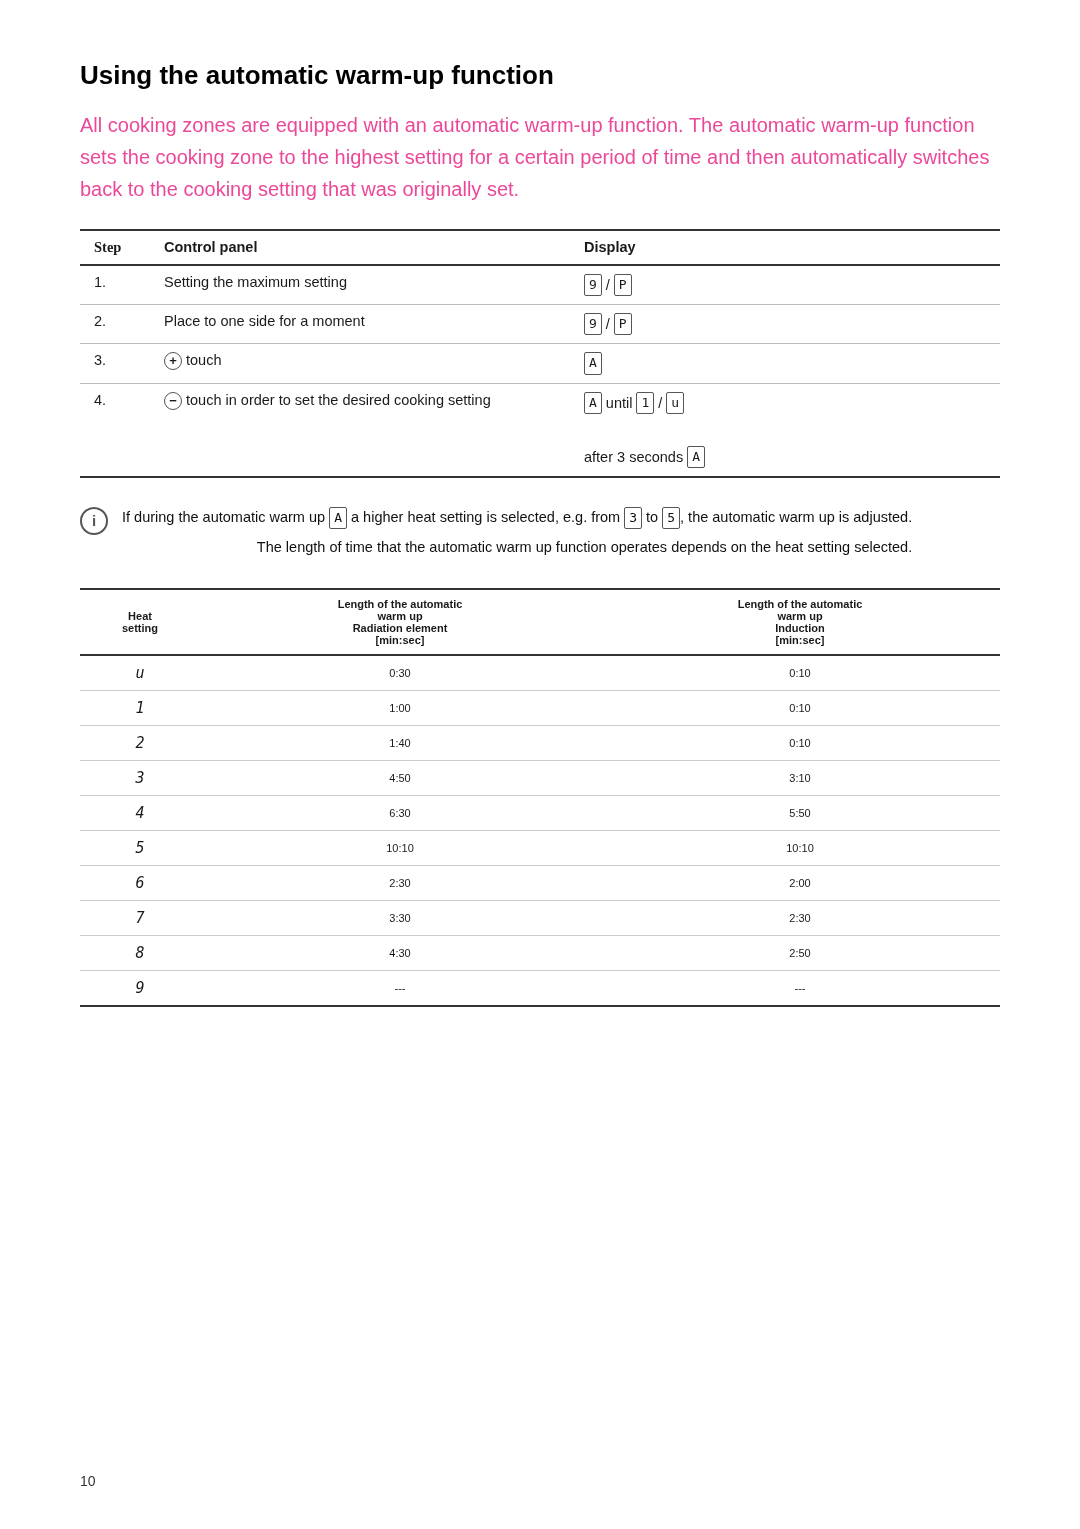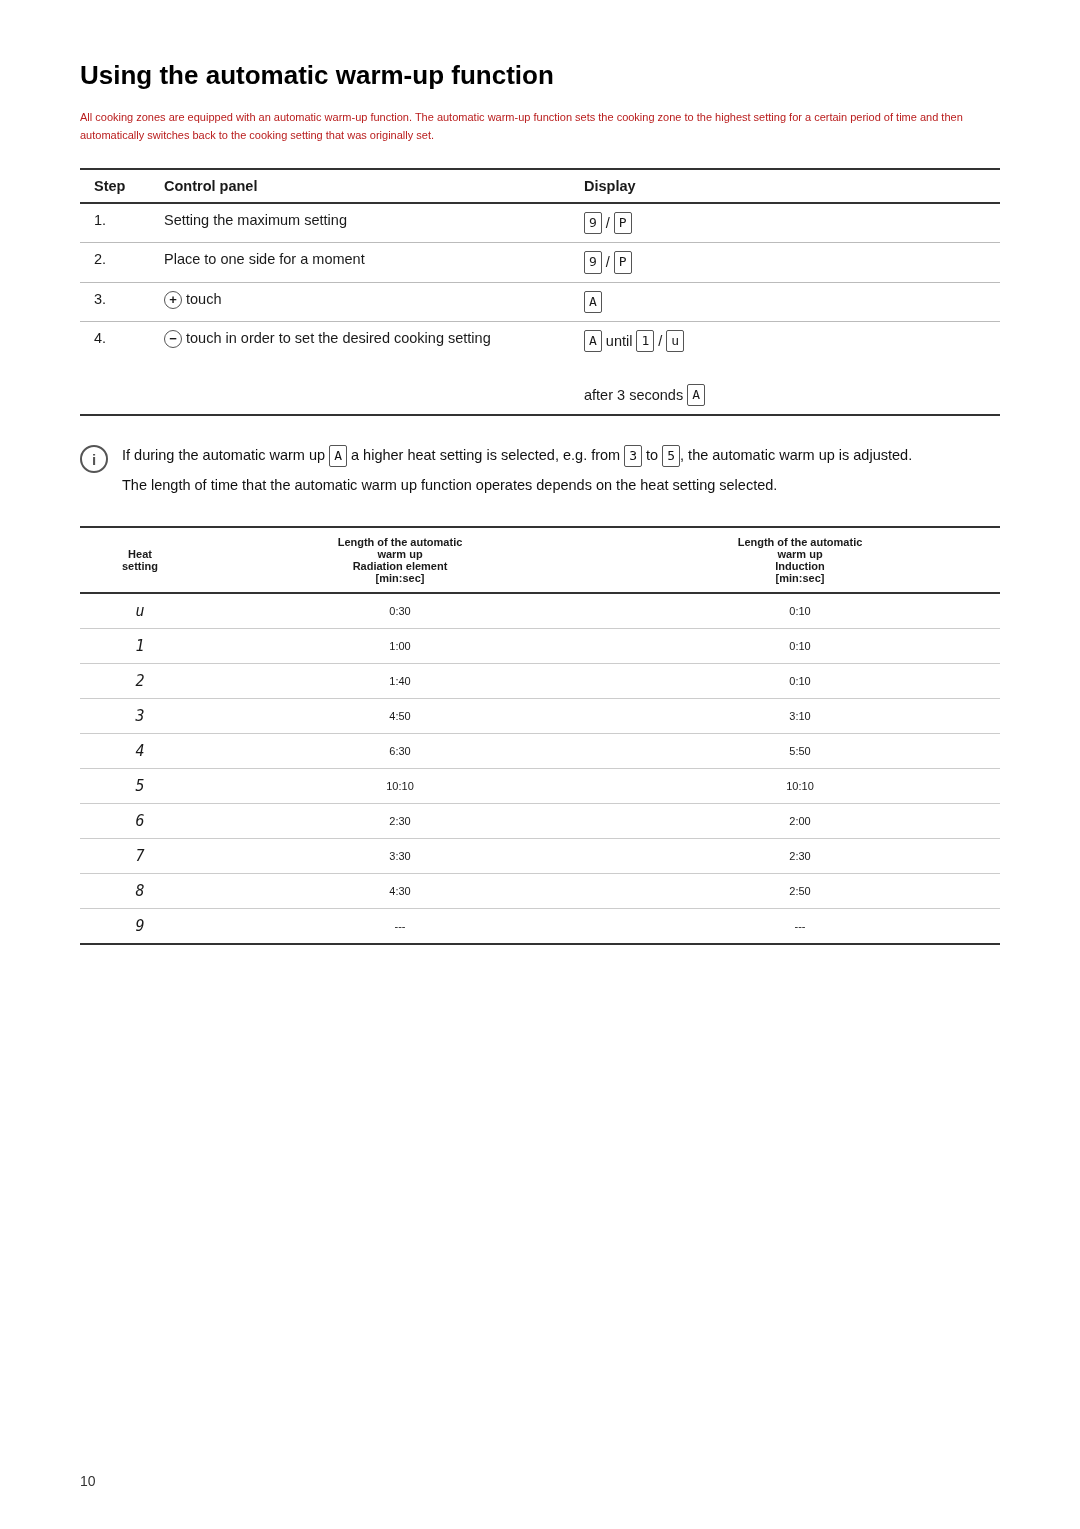--- a/index.html
+++ b/index.html
@@ -15,24 +15,24 @@
     }
 
     h1 {
       font-size: 26px;
       font-weight: bold;
       margin-bottom: 18px;
       color: #000;
     }
 
     .intro-text {
-      font-size: 11px;
+      font-size: 20px;
       line-height: 1.6;
       margin-bottom: 24px;
-      color: #b91c1c;
+      color: #ec4899;
     }
 
     
     .steps-table {
       width: 100%;
       border-collapse: collapse;
       margin-bottom: 28px;
     }
 
     .steps-table th, .steps-table td {
@@ -52,21 +52,21 @@
     }
 
     .steps-table tbody tr {
       border-bottom: 1px solid #bbb;
     }
 
     .steps-table tbody tr:last-child {
       border-bottom: 2px solid #333;
     }
 
-    .steps-table .col-step { width: 70px; }
+    .steps-table .col-step { width: 70px; font-family: Liberation Serif, serif; }
     .steps-table .col-control { width: 420px; }
     .steps-table .col-display { }
 
     
     .display-icon {
       display: inline-block;
       border: 1.5px solid #555;
       padding: 1px 4px;
       font-size: 13px;
       font-family: monospace;
@@ -101,20 +101,21 @@
       font-weight: bold;
       font-size: 15px;
       color: #555;
       margin-top: 1px;
     }
 
     .info-text {
       font-size: 14.5px;
       line-height: 1.65;
       color: #111;
+      text-align: right;
     }
 
     
     .heat-table {
       width: 100%;
       border-collapse: collapse;
       margin-bottom: 40px;
     }
 
     .heat-table th, .heat-table td {

